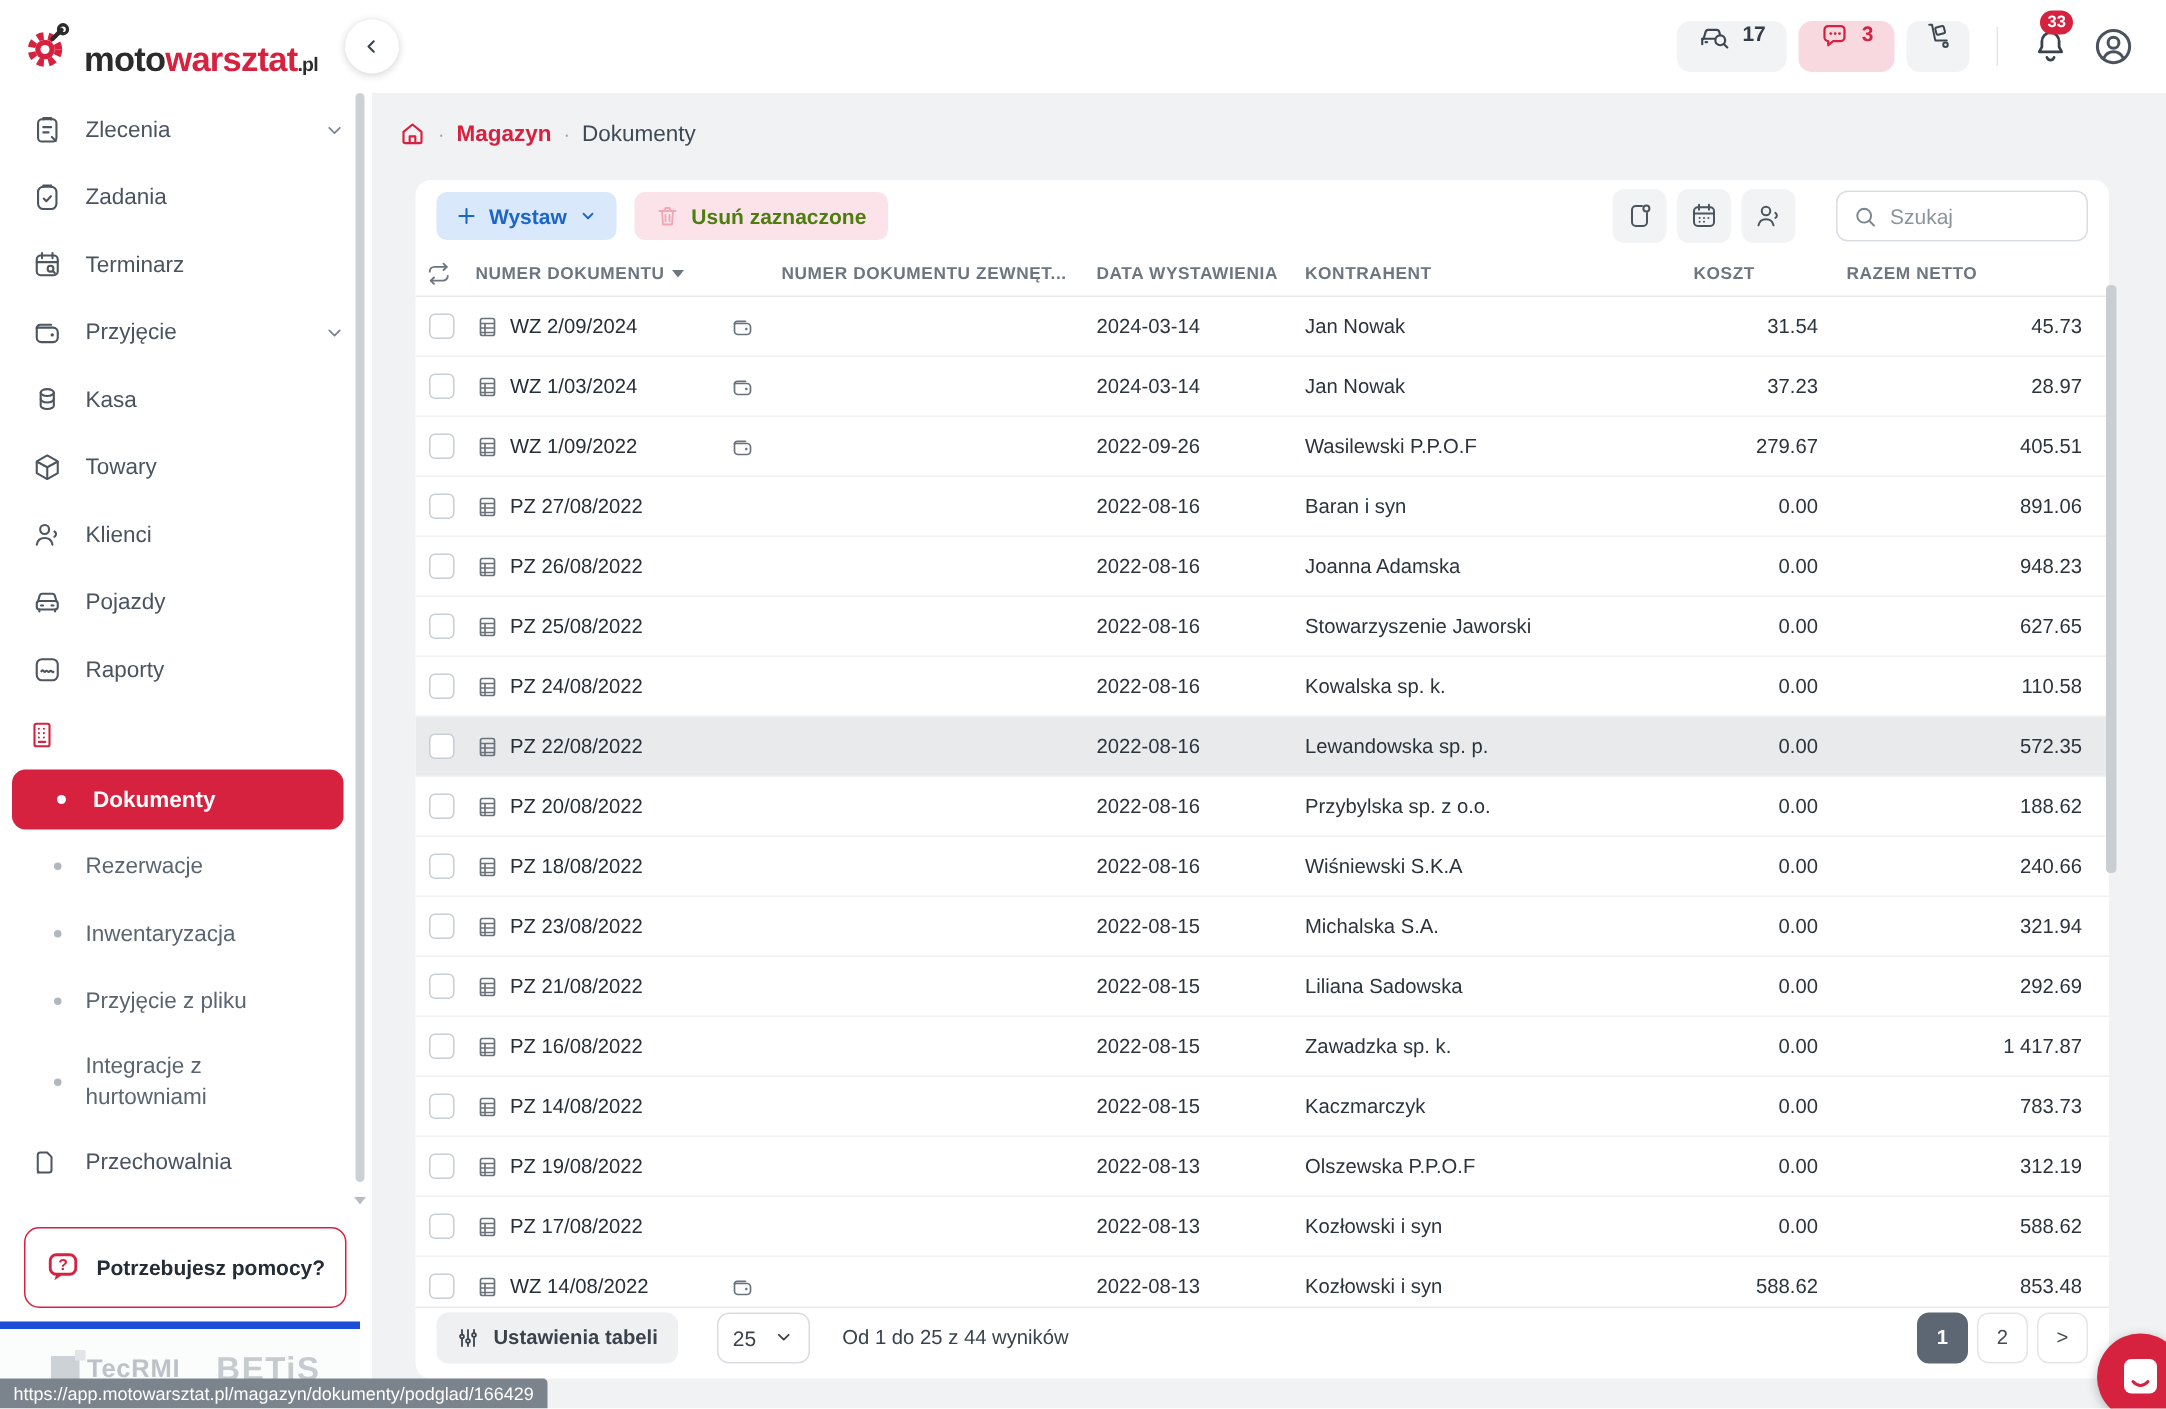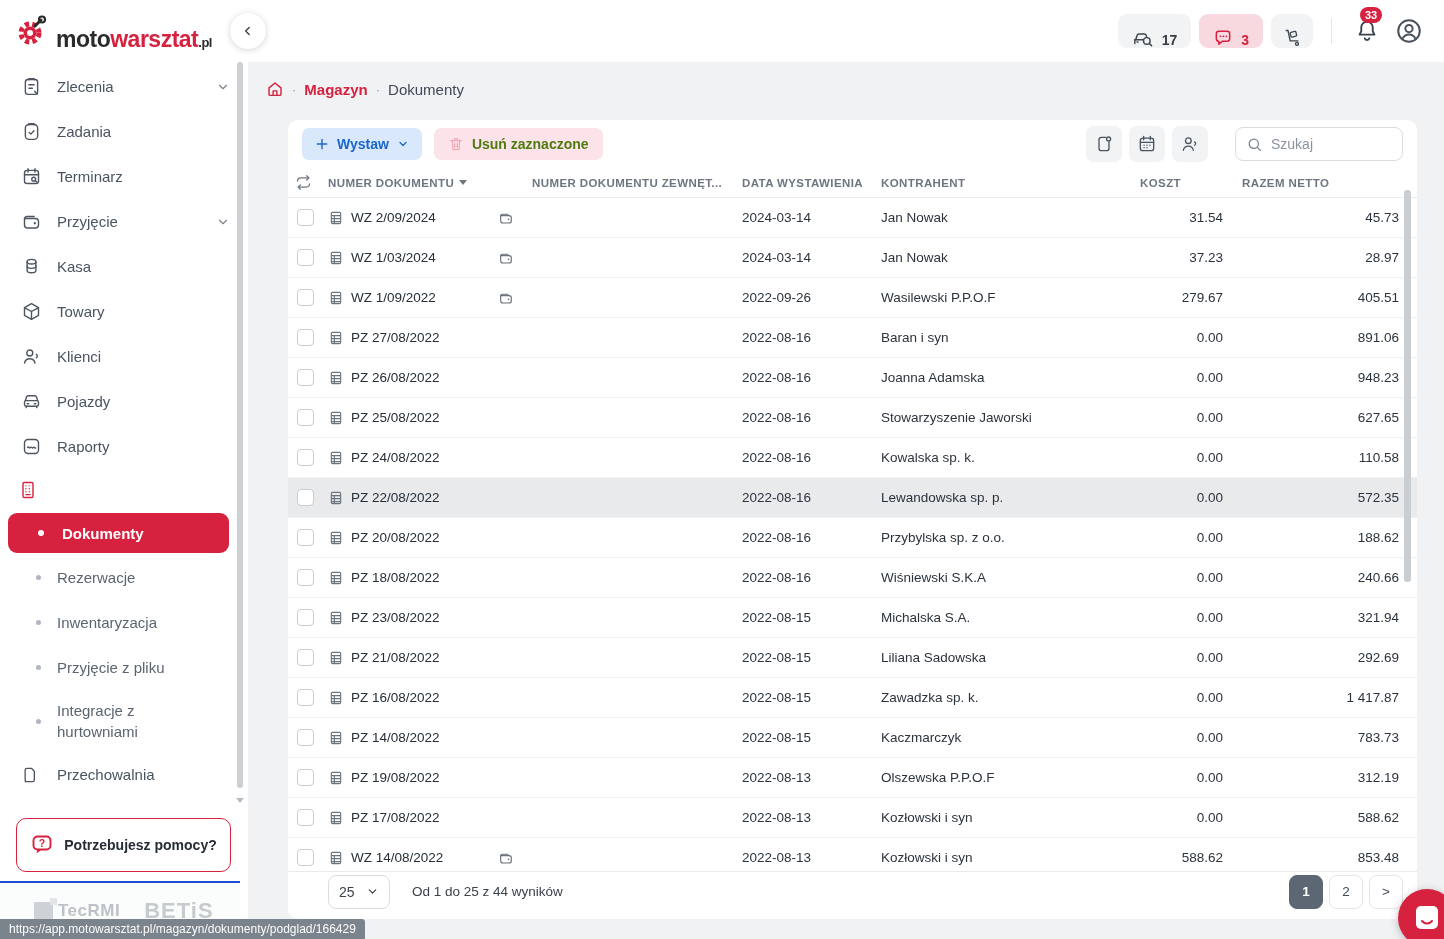--- a/index.html
+++ b/index.html
@@ -10,21 +10,21 @@
   
   .topbar { position:absolute; left:0; top:0; width:1444px; height:62px; background:#fff; z-index:5; }
   .logo { position:absolute; left:16px; top:15px; display:flex; align-items:baseline; cursor:pointer; }
   .logo-text { font-size:23px; font-weight:700; letter-spacing:-0.5px; margin-left:8px; }
   .logo-moto { color:#2b2b2b; }
   .logo-warsztat { color:#d6213f; }
   .logo-tld { color:#2b2b2b; font-size:13px; font-weight:700; }
   .collapse-btn { position:absolute; left:230px; top:13px; width:36px; height:36px; border-radius:50%;
       background:#fff; box-shadow:0 1px 6px rgba(0,0,0,0.18); display:flex; align-items:center; justify-content:center; z-index:8; cursor:pointer; }
   .topbar-right { position:absolute; right:18px; top:14px; display:flex; align-items:center; gap:8px; }
-  .pill-btn { height:34px; border-radius:9px; background:#f1f3f5; display:flex; align-items:flex-end; gap:8px;
+  .pill-btn { height:34px; border-radius:9px; background:#f1f3f5; display:flex; align-items:flex-start; gap:8px;
       padding:0 14px; font-size:14px; font-weight:600; color:#343d47; cursor:pointer; }
   .pill-btn.pink { background:#f9d9e0; color:#d6213f; }
   .top-divider { width:1px; height:26px; background:#e3e6e9; margin:0 10px; }
   .bell-wrap { position:relative; width:34px; height:34px; display:flex; align-items:center; justify-content:center; cursor:pointer; }
   .badge { position:absolute; top:-7px; left:10px; background:#d6213f; color:#fff; font-size:11px; font-weight:700;
       border-radius:9px; padding:2px 5px; line-height:12px; }
 
   
   .sidebar { position:absolute; left:0; top:62px; width:248px; bottom:0; background:#fff; z-index:4; }
   .nav { padding-top:2px; }
@@ -37,39 +37,39 @@
   .active-pill .dot { width:6px; height:6px; border-radius:50%; background:#fff; margin-left:30px; }
   .active-pill .lbl { color:#fff; font-size:15px; font-weight:700; margin-left:18px; }
   .sub-item { height:45px; display:flex; align-items:center; cursor:pointer; }
   .sub-item .dot { width:5px; height:5px; border-radius:50%; background:#b0b7be; margin-left:36px; }
   .sub-item .lbl { color:#5b6570; font-size:15px; margin-left:16px; line-height:1.4; }
   .sub-item.tall { height:62px; }
   .sub-item.tall .lbl { width:150px; }
   .help-box { position:absolute; left:16px; top:756px; width:215px; height:54px; border:1.5px solid #d6213f; border-radius:10px;
       display:flex; align-items:center; justify-content:center; gap:10px; cursor:pointer; background:#fff; }
   .help-box .txt { font-size:14px; font-weight:700; color:#252c35; }
-  .side-footer { position:absolute; left:0; right:8px; top:819px; bottom:0; border-top:2px solid #1d4ed8; background:#fbfcfc;
+  .side-footer { position:absolute; left:0; right:8px; top:819px; bottom:0; border-top:5px solid #1d4ed8; background:#fbfcfc;
       display:flex; align-items:center; padding-left:34px; gap:24px; }
   .tecrmi { display:flex; align-items:flex-end; gap:5px; }
   .tecrmi .sq { width:19px; height:19px; background:#cdd2d6; position:relative; }
   .tecrmi .sq:after { content:""; position:absolute; right:-4px; top:-4px; width:7px; height:7px; background:#e2e5e8; }
   .tecrmi .txt { font-size:17px; font-weight:600; color:#bcc2c8; letter-spacing:0.5px; }
   .betis { font-size:22px; font-weight:700; color:#c6cbd0; letter-spacing:1px; }
   .side-scrollbar { position:absolute; left:237px; top:0; width:6px; height:750px; }
   .side-scroll-thumb { position:absolute; top:0; width:6px; height:726px; border-radius:3px; background:#ccd1d5; }
   .side-scroll-arrow { position:absolute; top:736px; left:-1px; width:0; height:0; border-left:4px solid transparent; border-right:4px solid transparent; border-top:5px solid #b7bdc3; }
 
   
   .main { position:absolute; left:248px; top:62px; right:0; bottom:0; background:#f0f2f4; overflow:hidden; }
   .breadcrumb { display:flex; align-items:center; gap:8px; padding:18px 0 0 18px; font-size:15px; }
   .crumb-sep { color:#9aa1a9; font-size:13px; }
   .crumb-section { color:#d6213f; font-weight:700; cursor:pointer; }
   .crumb-page { color:#3f4956; }
 
-  .panel { position:absolute; left:40px; top:58px; width:1129px; height:799px; background:#fff; border-radius:10px; }
+  .panel { position:absolute; left:29px; top:58px; width:1129px; height:799px; background:#fff; border-radius:10px; }
   .toolbar { height:48px; display:flex; align-items:center; padding:0 14px; }
   .btn-issue { height:32px; background:#d9e8fb; color:#1b66cc; border:none; border-radius:7px; font-size:14px; font-weight:700;
       display:flex; align-items:center; gap:8px; padding:0 13px; cursor:pointer; font-family:inherit; }
   .btn-delete { height:32px; background:#fbe3e9; color:#4d7c0f; border:none; border-radius:7px; font-size:14px; font-weight:600;
       display:flex; align-items:center; gap:8px; padding:0 14px; margin-left:12px; cursor:pointer; font-family:inherit; }
   .toolbar-right { margin-left:auto; display:flex; align-items:center; gap:7px; }
   .icon-btn { width:36px; height:36px; border-radius:8px; background:#f1f3f5; display:flex; align-items:center; justify-content:center; cursor:pointer; }
   .search-box { width:168px; height:34px; border:1px solid #d9dde1; border-radius:8px; display:flex; align-items:center;
       padding:0 10px; gap:8px; margin-left:20px; background:#fff; }
   .search-box input { border:none; outline:none; width:110px; font-size:14px; color:#3a424c; font-family:inherit; }
@@ -933,20 +933,31 @@
     </div>
     <div class="c-ext"></div>
     <div class="c-date">2022-08-13</div>
     <div class="c-kontr">Kozłowski i syn</div>
     <div class="c-koszt">588.62</div>
     <div class="c-razem">853.48</div>
   </div>
       </div>
 
     <div class="table-footer">
+      <button class="btn-settings">
+        <span>
+          <svg width="16" height="16" viewBox="0 0 24 24" fill="none" stroke="#3a424c" stroke-width="1.8" stroke-linecap="round">
+            <path d="M6 4v4.5M6 12.5V20M12 4v9M12 17v3M18 4v3M18 11v9"></path>
+            <circle cx="6" cy="10.5" r="1.9"></circle>
+              <circle cx="12" cy="15" r="1.9"></circle>
+              <circle cx="18" cy="9" r="1.9"></circle>
+          </svg>
+        </span>
+        <span>Ustawienia tabeli</span>
+      </button>
       <div class="page-size">
         <span>25</span>
         <span>
           <svg width="13" height="13" viewBox="0 0 24 24">
               <path d="M6 9l6 6 6-6" fill="none" stroke="#3a424c" stroke-width="2.2" stroke-linecap="round" stroke-linejoin="round"></path>
             </svg>
         </span>
       </div>
       <div class="results">Od 1 do 25 z 44 wyników</div>
       <div class="pagination">

